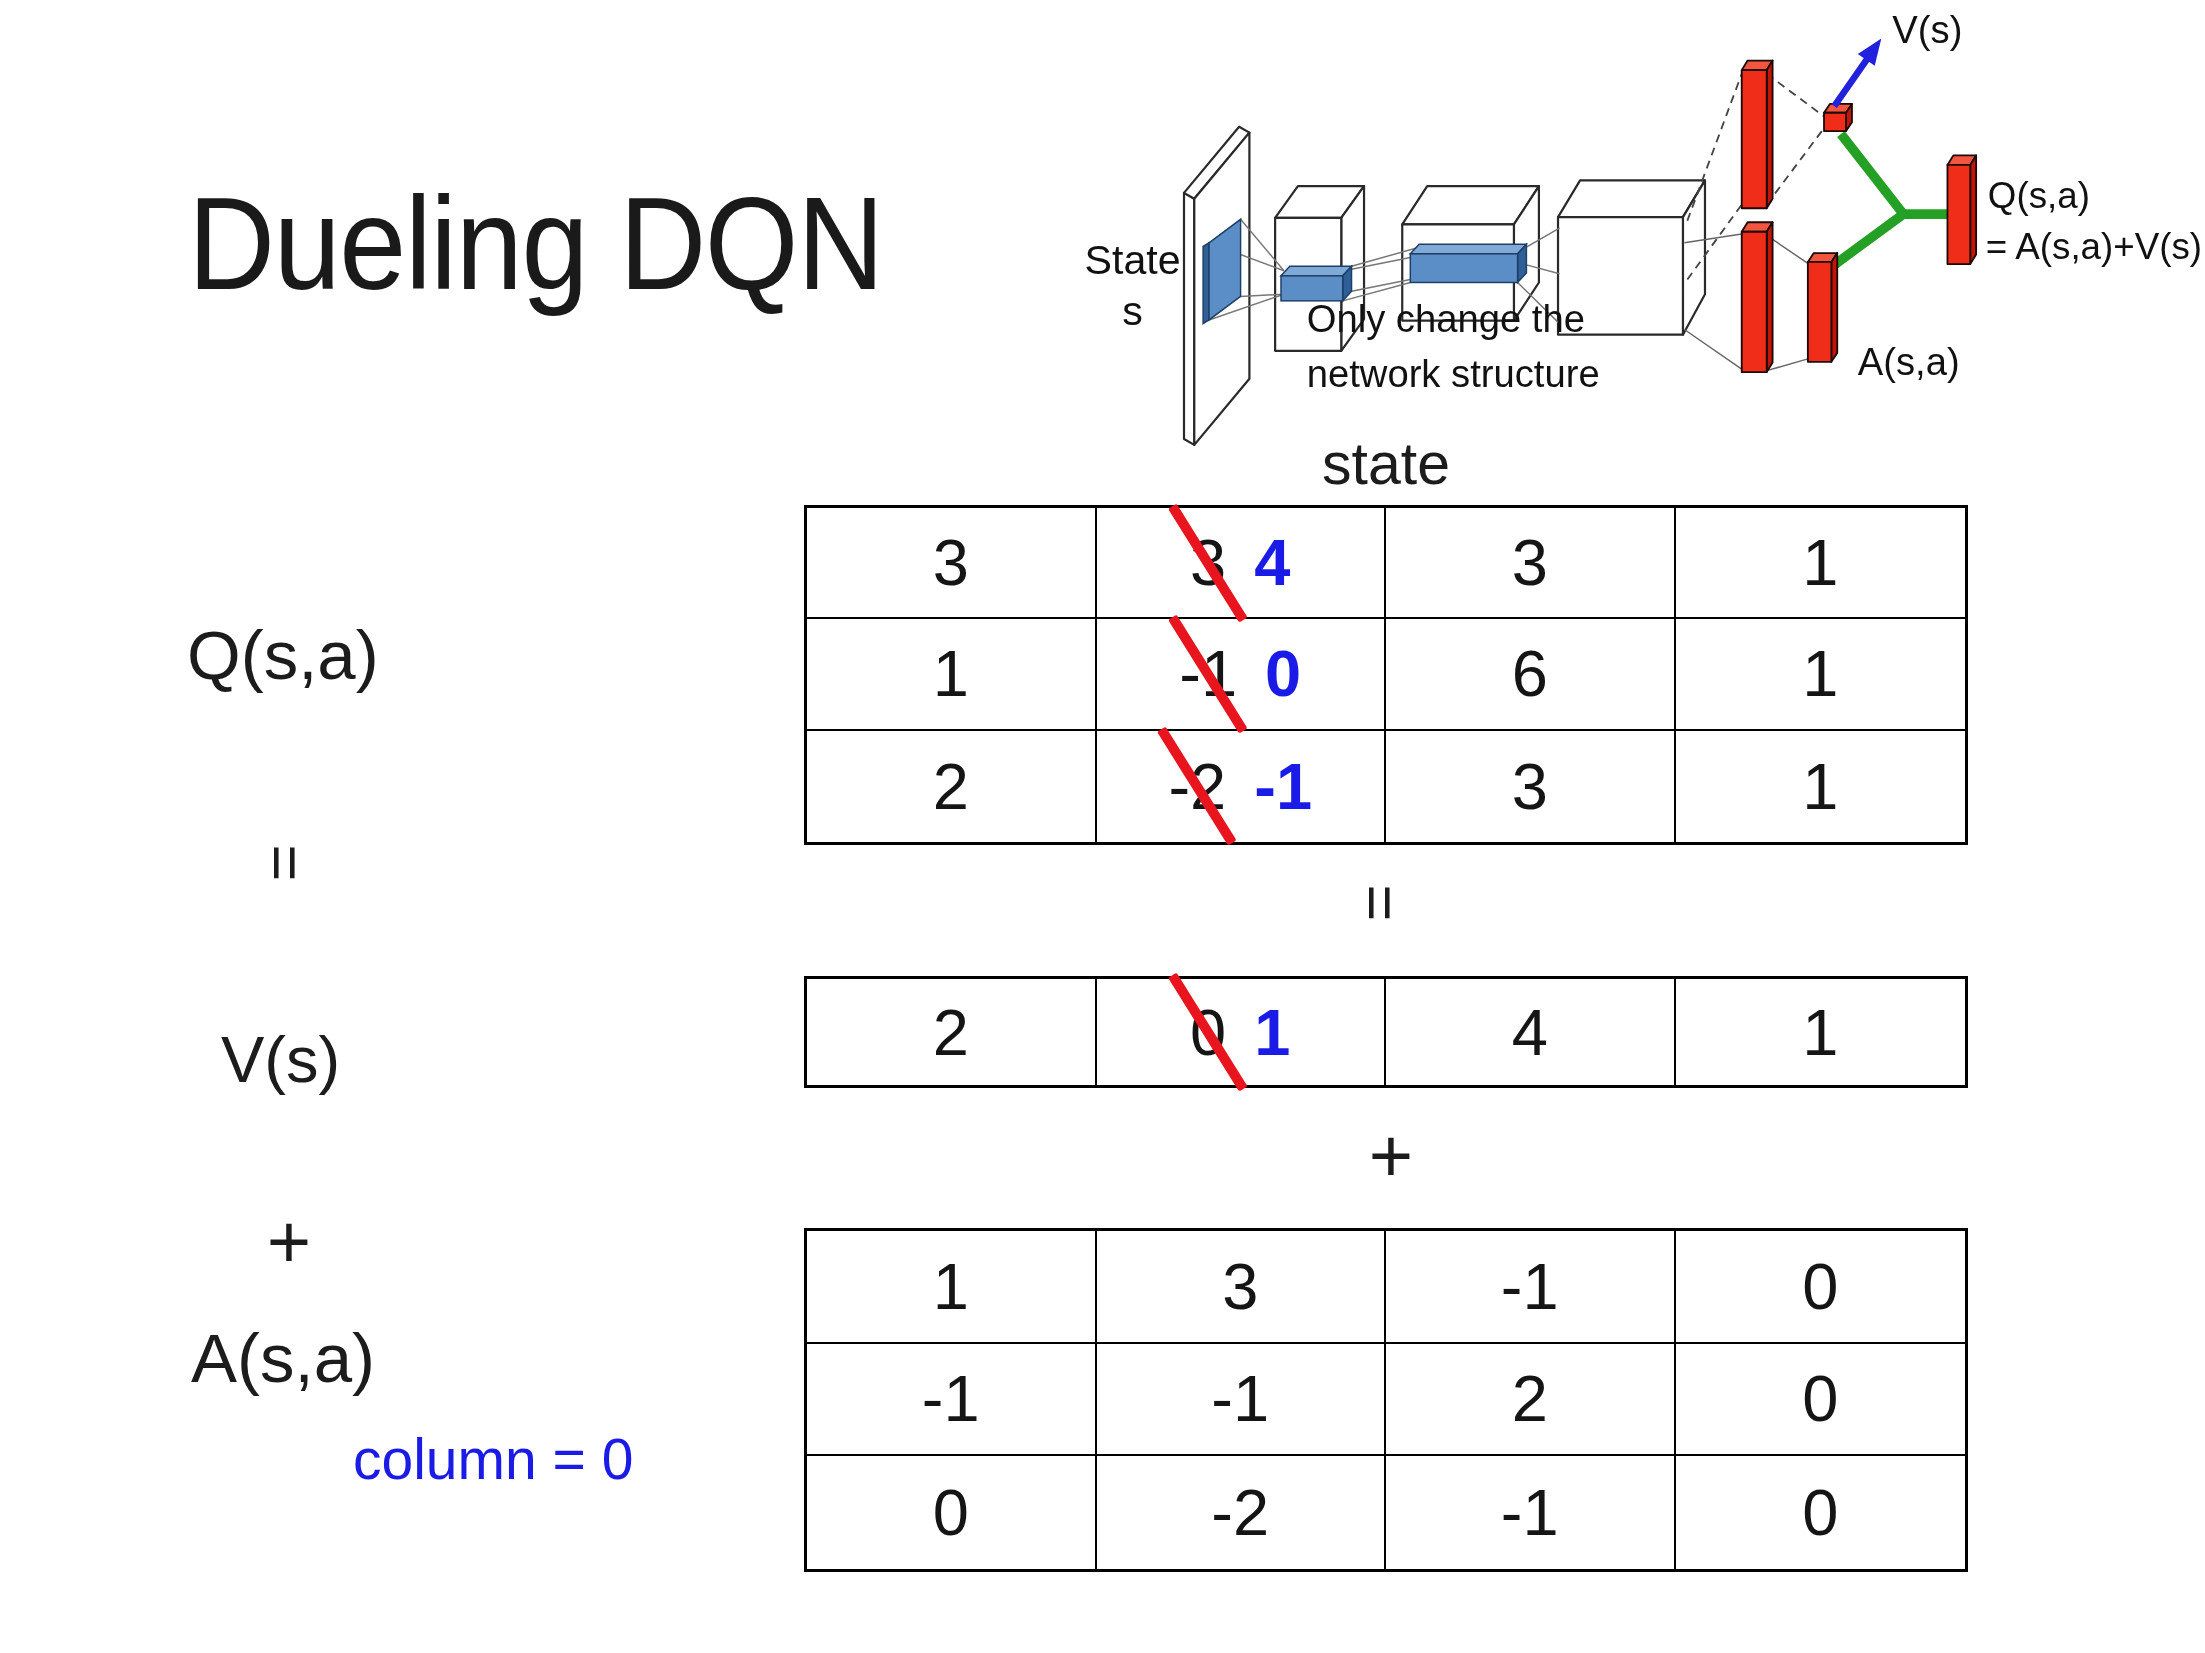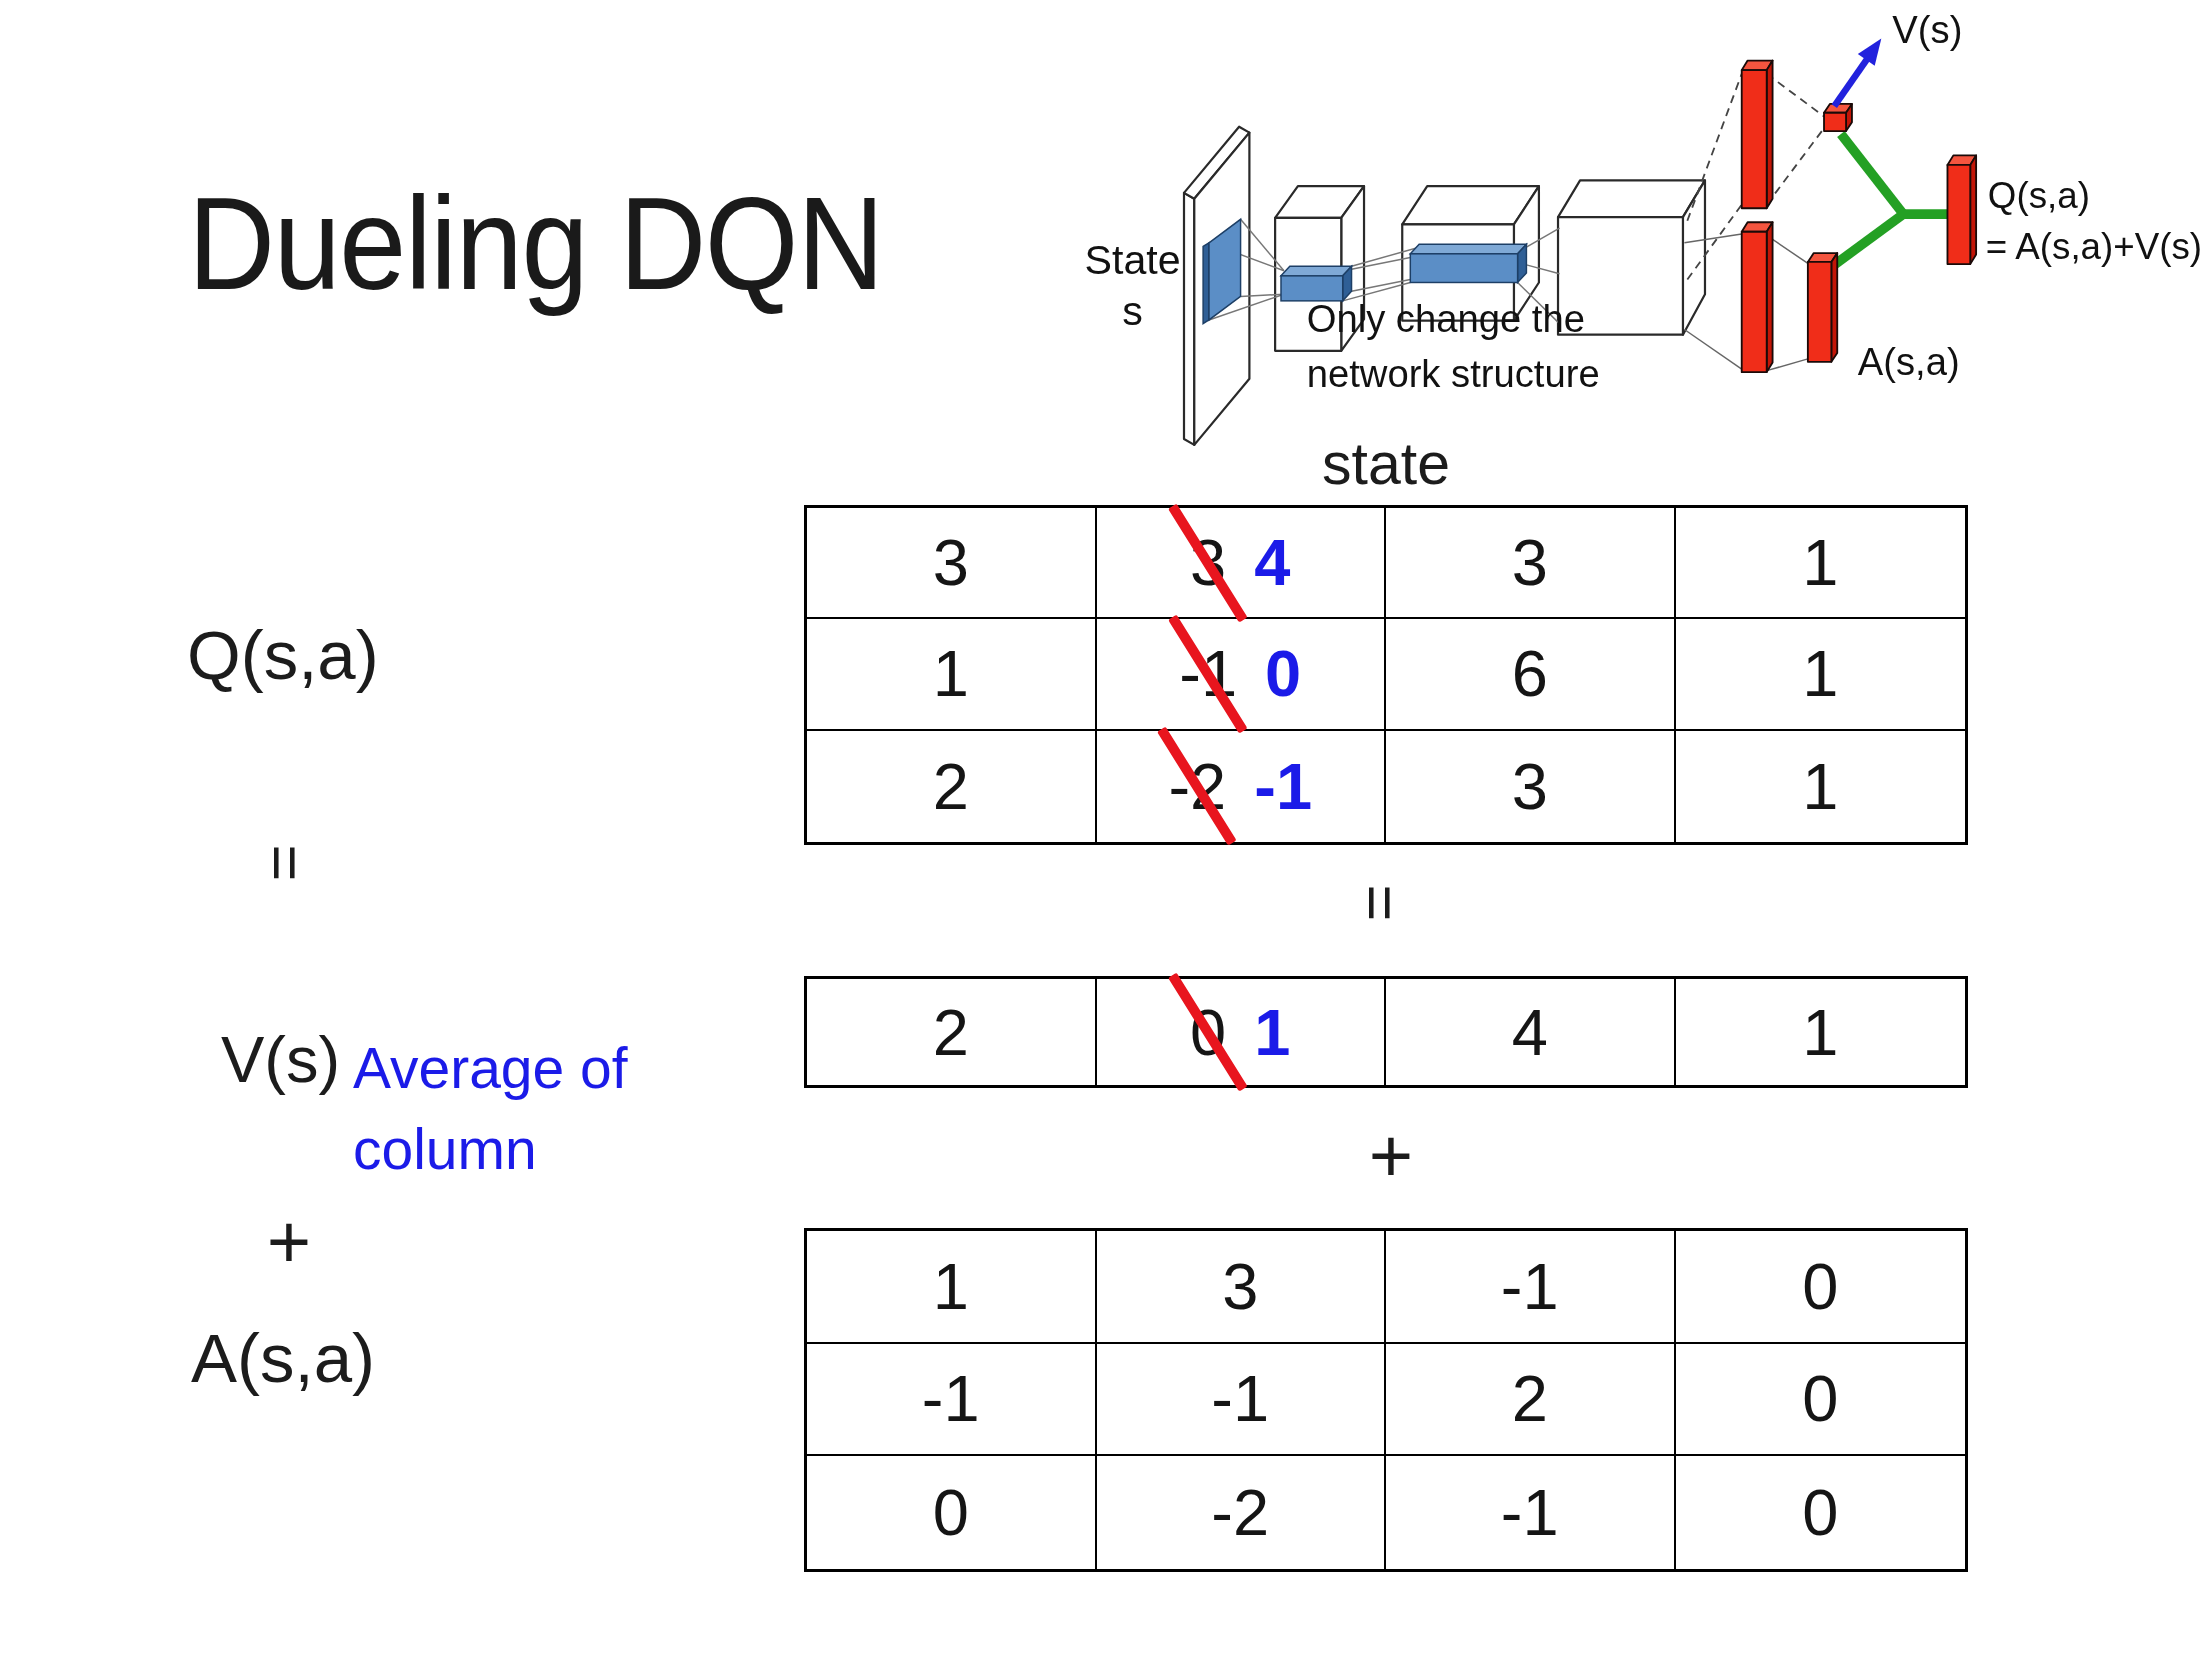--- a/index.html
+++ b/index.html
@@ -169,32 +169,29 @@
 
   <div class="state-header lbl">state</div>
   <div class="lbl q-label">Q(s,a)</div>
   <div class="sym eq eq-left lbl">
       <span>=</span>
     </div>
   <div class="sym eq eq-center lbl">
       <span>=</span>
     </div>
   <div class="lbl v-label">V(s)</div>
-  <div class="lbl avg-note blue">
-    <div>Average of</div>
-    <div>column</div>
-  </div>
   <div class="sym plus plus-left lbl">
       <span>+</span>
     </div>
   <div class="sym plus plus-center lbl">
       <span>+</span>
     </div>
   <div class="lbl a-label">A(s,a)</div>
   <div class="lbl sum-note blue">
+    <div>column = 0</div>
   </div>
 
   <div class="mtable t-q">
     <div class="cell">
         <span>3</span>
       </div>
     <div class="cell">
       <span class="struck"><span>3</span><span class="slash"></span></span>
       <span class="newnum">4</span>
     </div>

